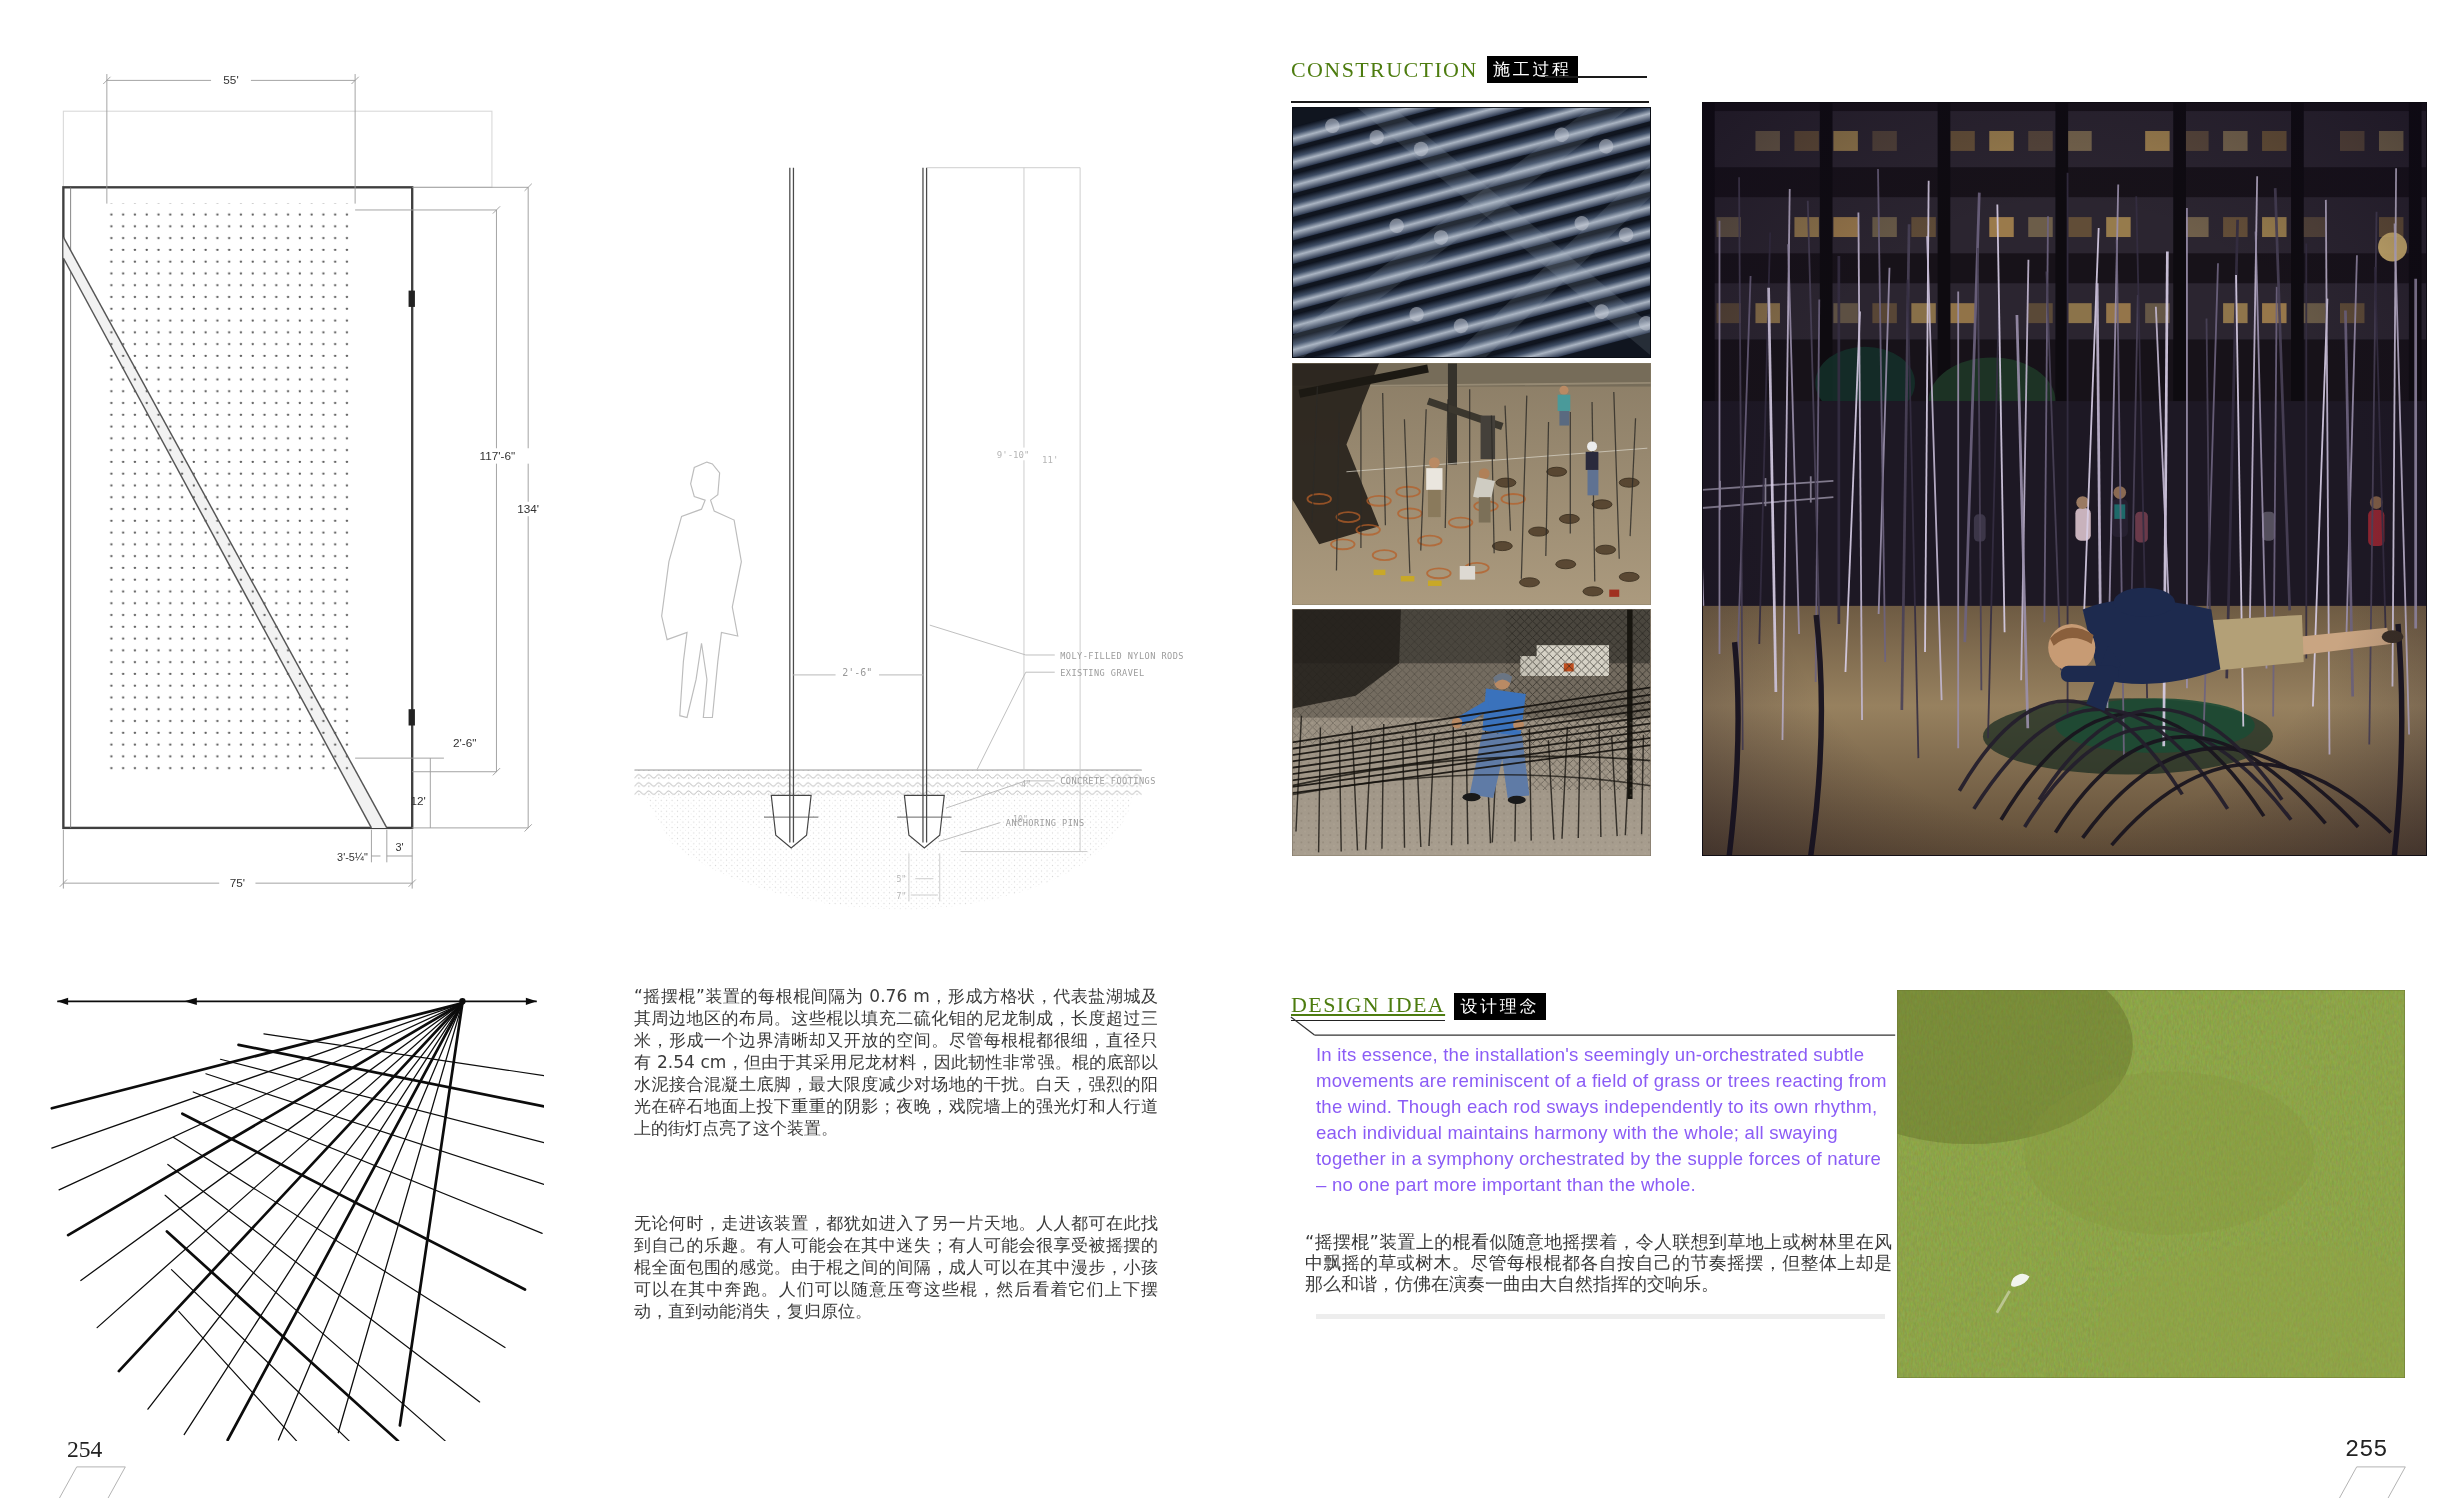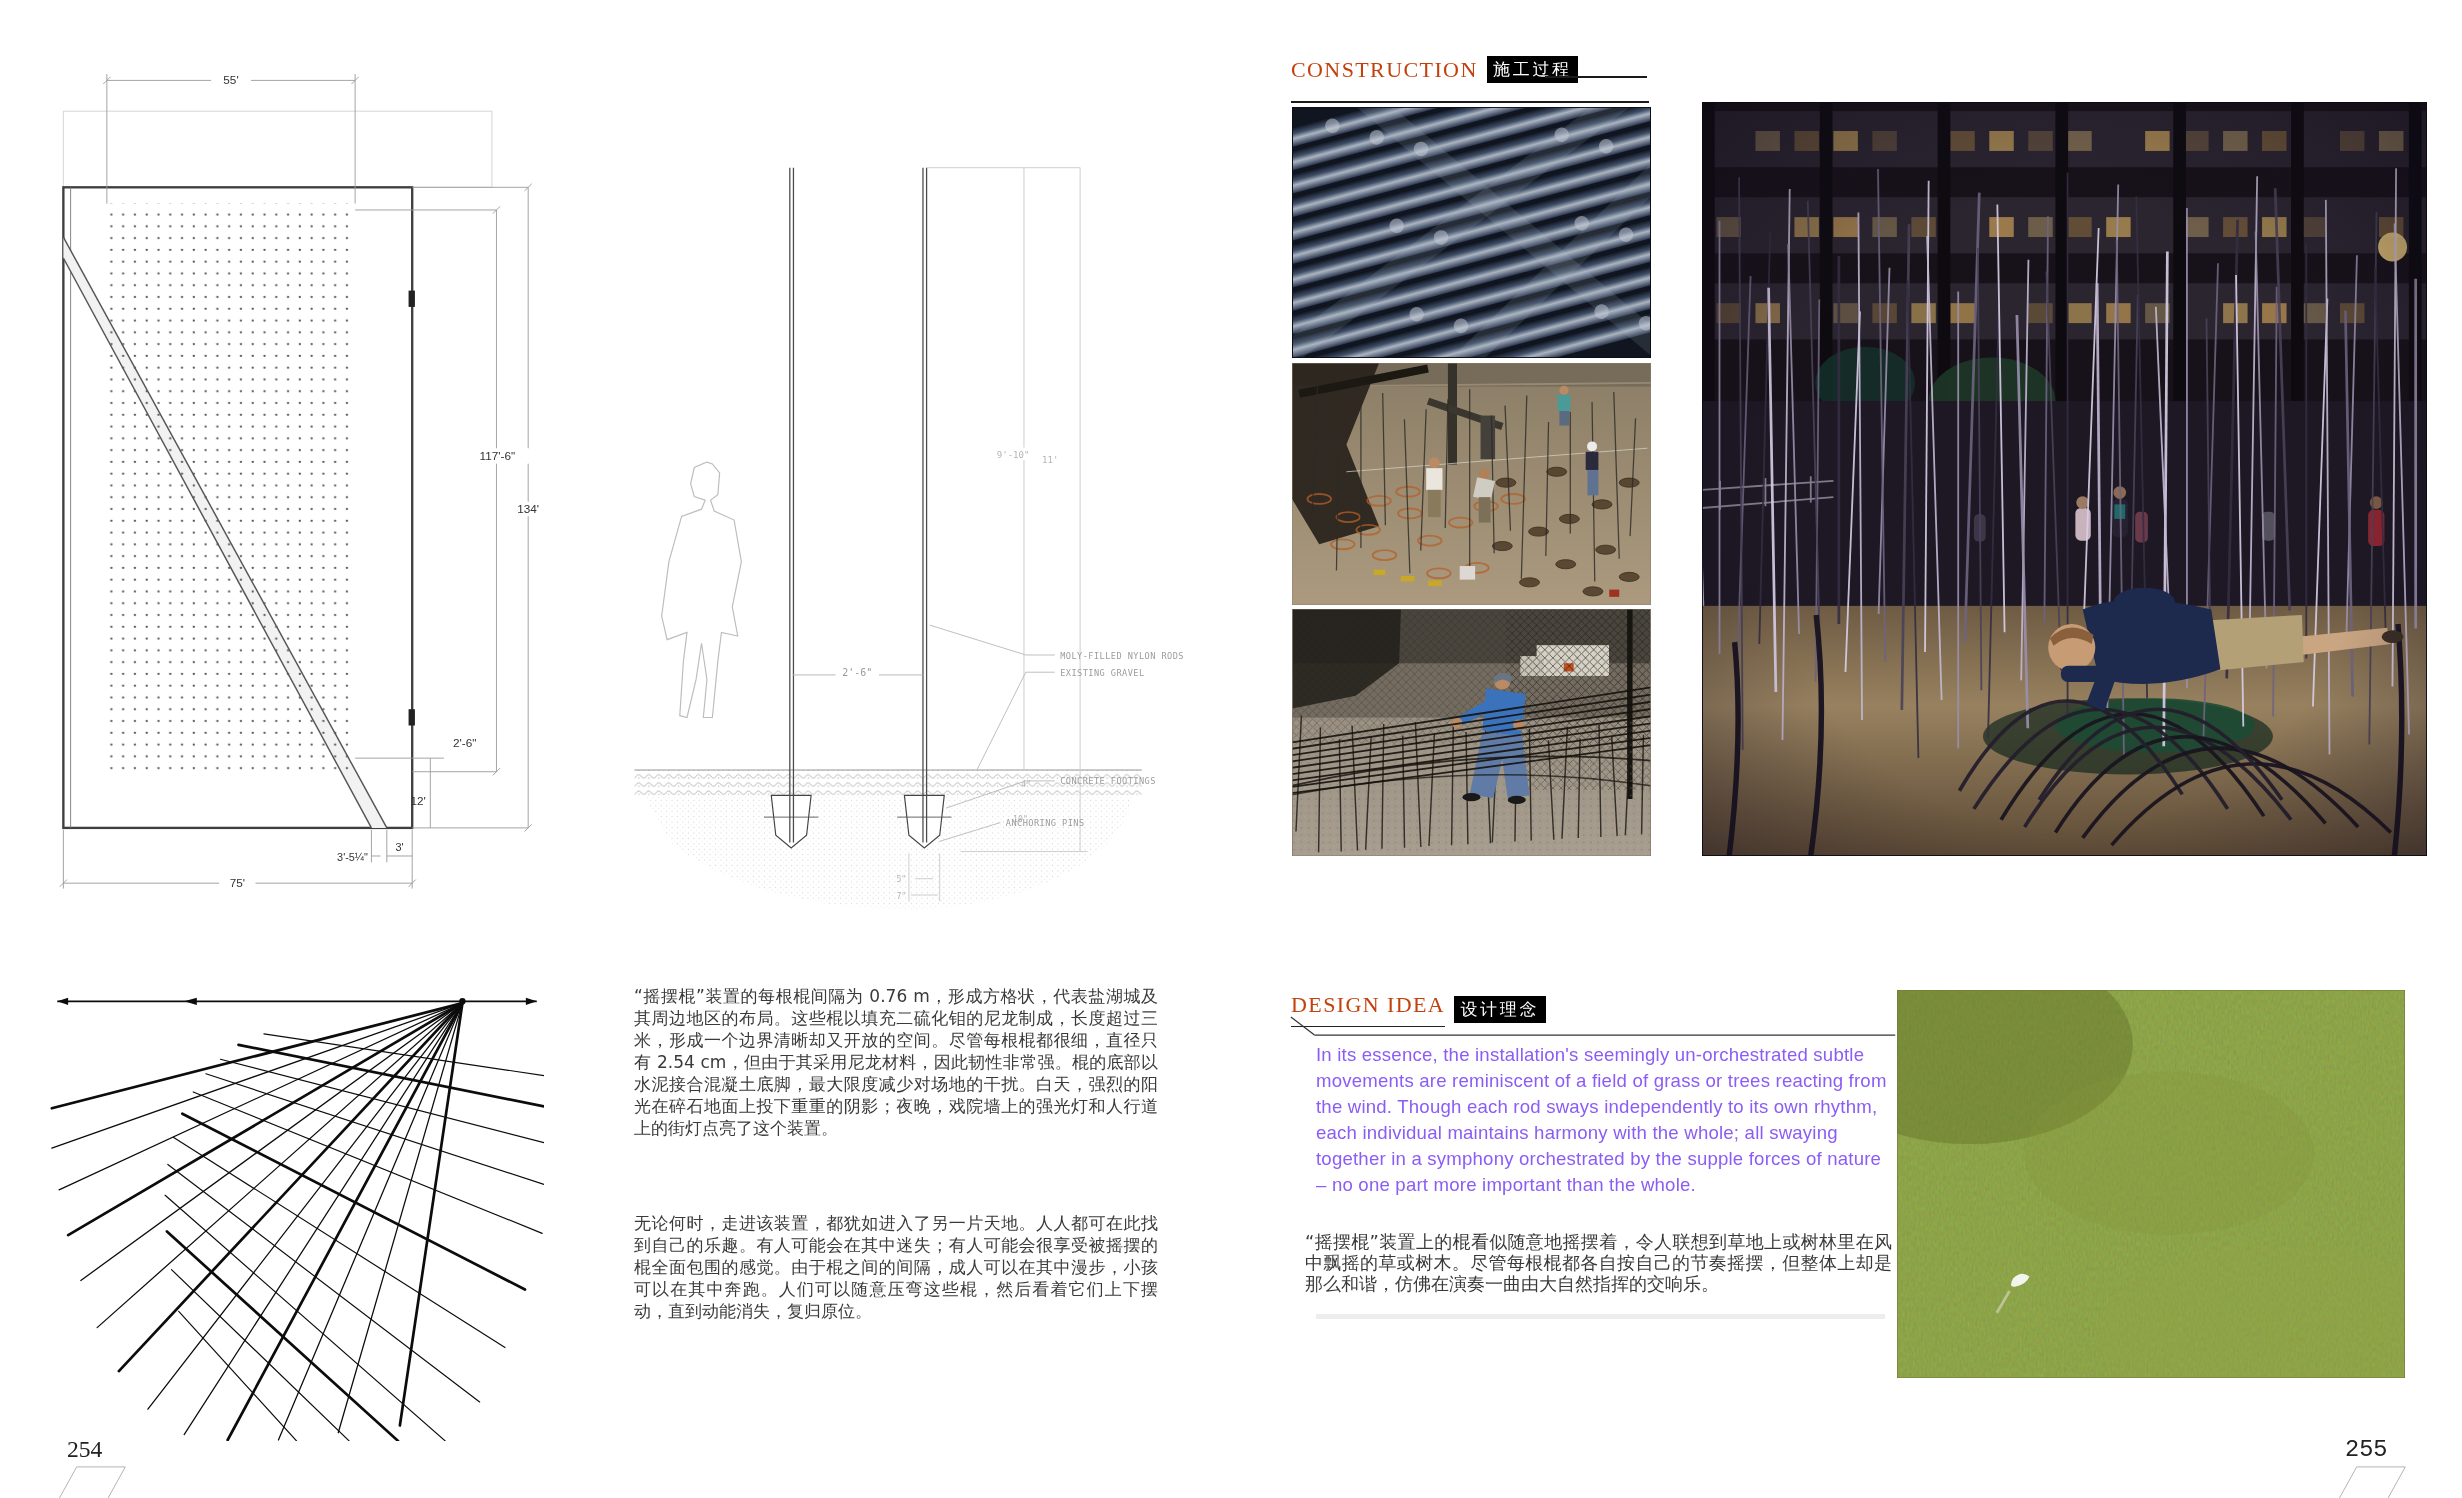--- a/index.html
+++ b/index.html
@@ -1,21 +1,21 @@
 <!DOCTYPE html>
 <html style="font-size:14.5px"><head>
 <meta charset="utf-8">
 <style>
   html,body{margin:0;padding:0;background:#ffffff;}
   body{width:2462px;height:1499px;position:relative;font-family:"Liberation Sans",sans-serif;overflow:hidden;}
   .abs{position:absolute;}
   .zh-para{color:#3a3a3a;font-size:17px;line-height:22px;text-align:justify;font-family:"DejaVu Sans",sans-serif;}
   .hdr{display:flex;align-items:center;}
-  .hdr-en{font-family:"Liberation Serif",serif;font-size:22px;letter-spacing:1.4px;color:#c2410c;white-space:nowrap;}
-  .hdr-en.u{border-bottom:1.4px solid #222;padding-bottom:8px;}
+  .hdr-en{font-family:"Liberation Serif",serif;font-size:22px;letter-spacing:1.4px;color:#4d7c0f;white-space:nowrap;}
+  .hdr-en.u{border-bottom:1.4px solid #222;padding-bottom:2px;text-decoration:underline;}
   .hdr-box{background:#000;color:#fff;font-size:17px;padding:1.8px 6.3px 2.7px 6.3px;margin-left:9px;letter-spacing:2.7px;font-family:"DejaVu Sans",sans-serif;white-space:nowrap;}
   .rule{background:#1a1a1a;}
   .en-body{color:#8b5cf6;font-size:18.6px;line-height:26px;letter-spacing:0.2px;}
   .pagenum{font-family:"Liberation Serif",serif;font-size:23.6px;color:#222;}
   svg text{font-family:"Liberation Sans",sans-serif;}
   svg .cad{font-family:"DejaVu Sans Mono",monospace;}
 </style>
 </head>
 <body>
 

